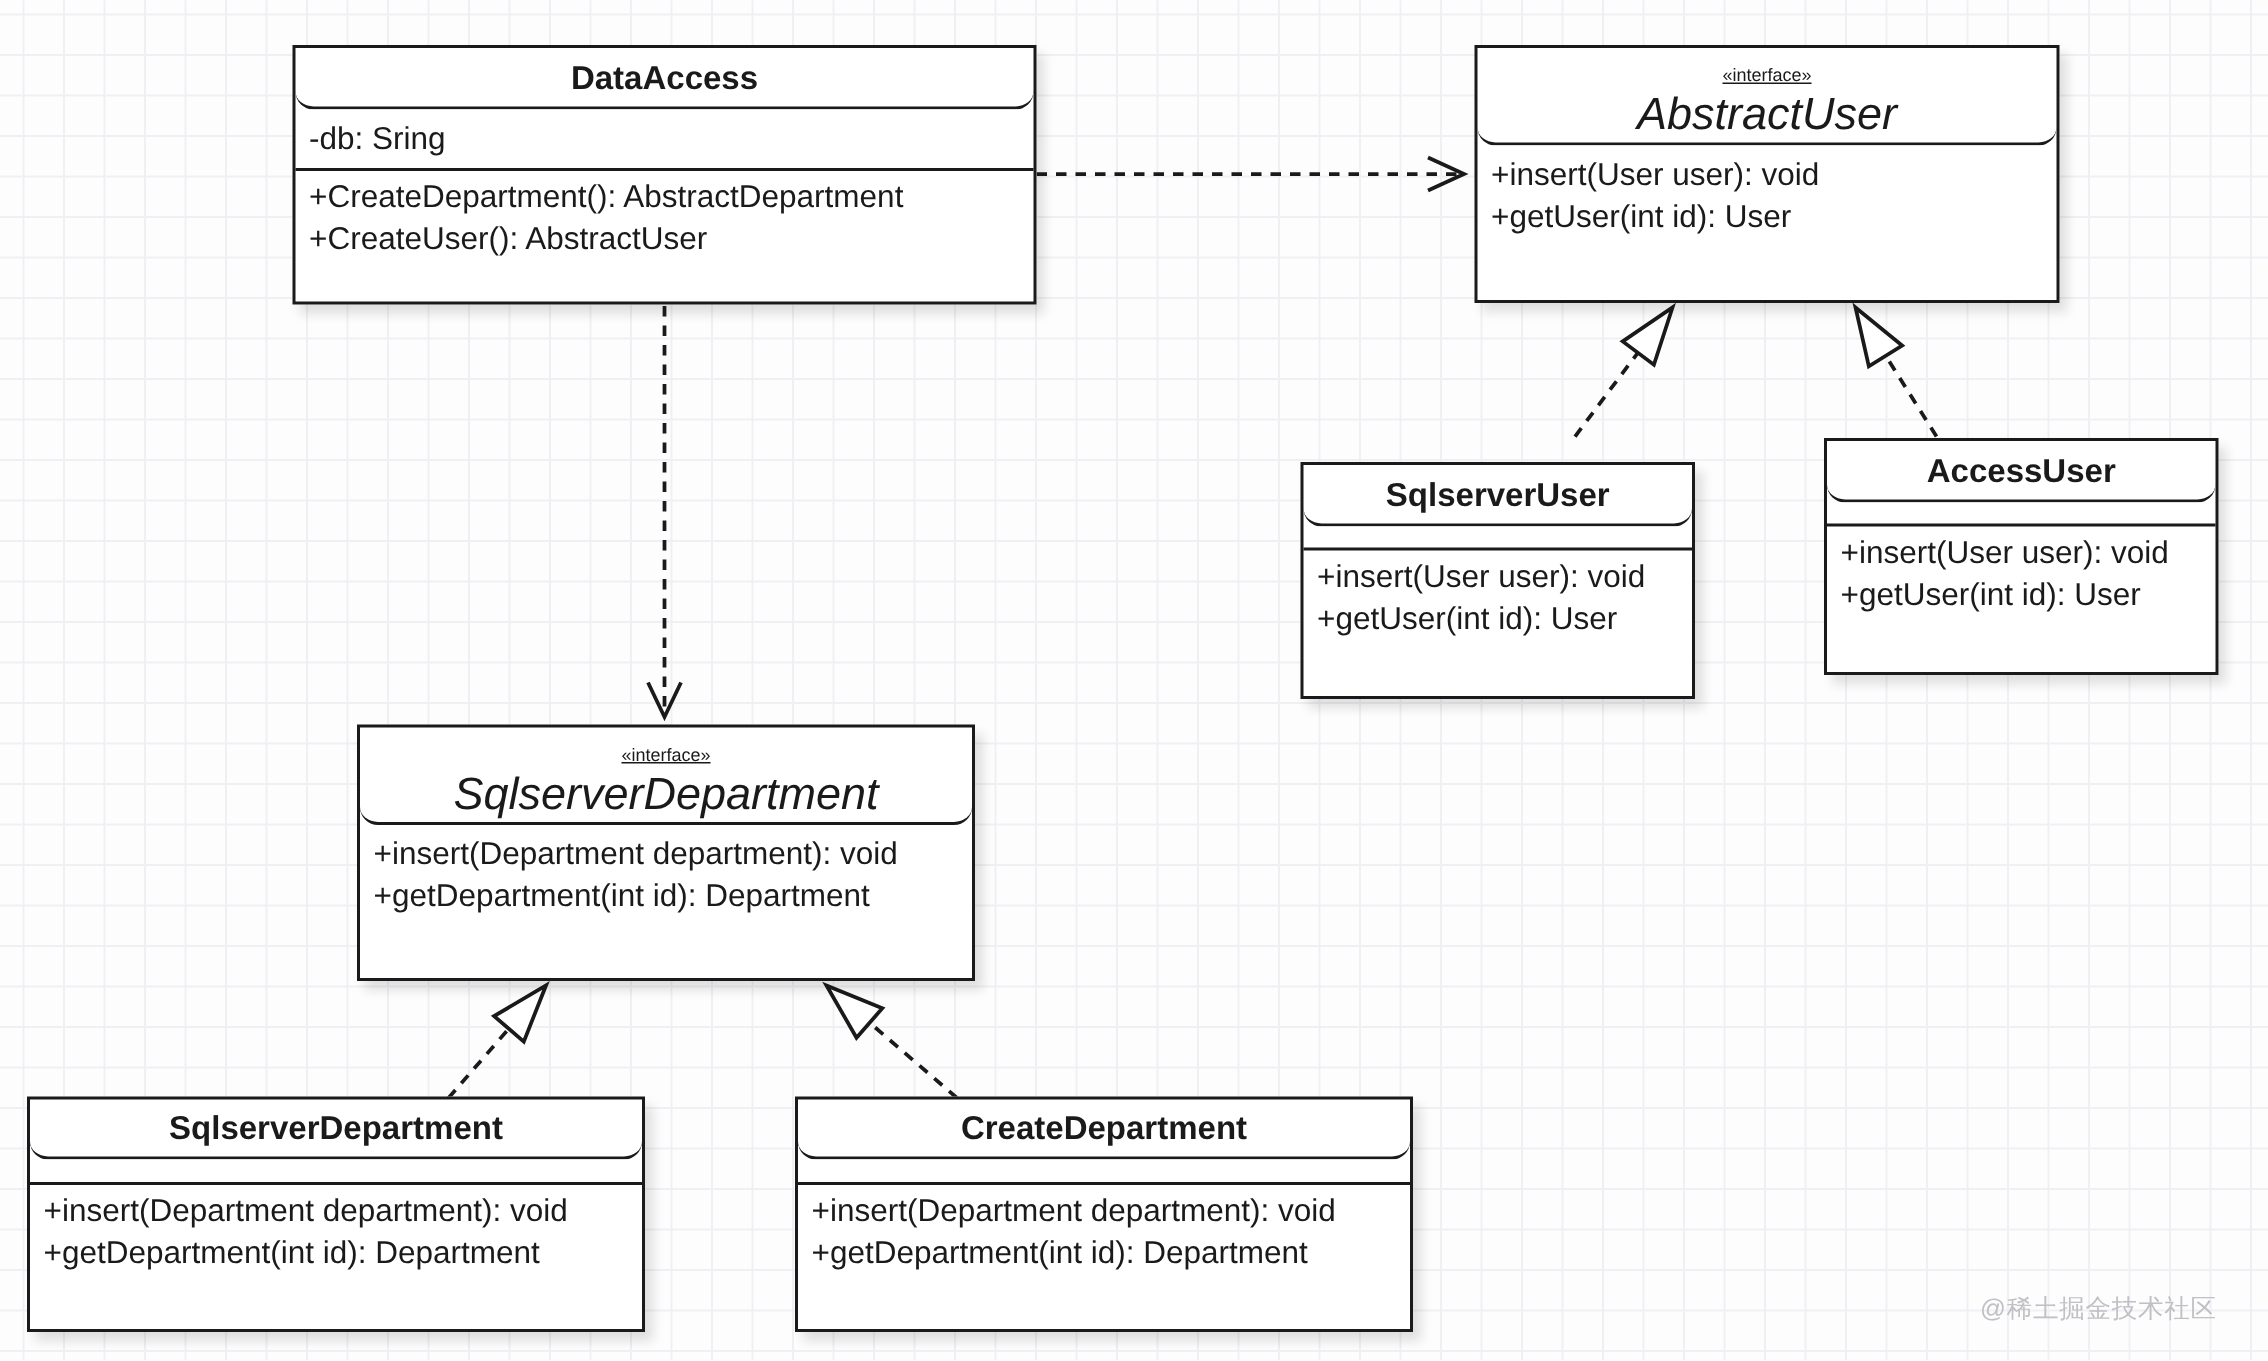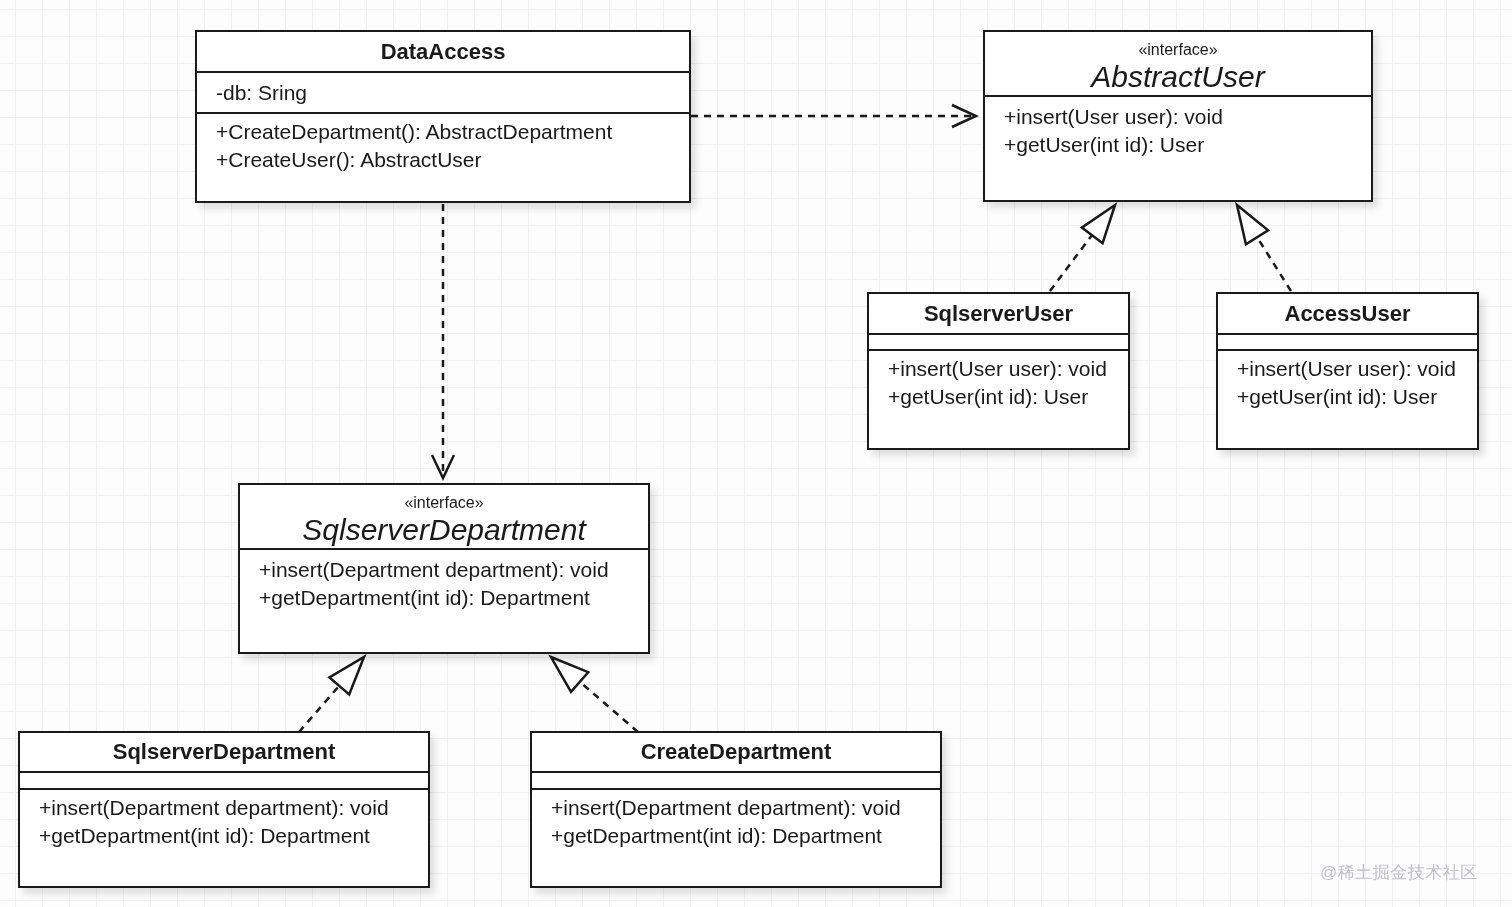--- a/index.html
+++ b/index.html
@@ -56,39 +56,41 @@
     box-sizing: border-box;
     display: flex;
     flex-direction: column;
     align-items: center;
     justify-content: center;
     border-bottom: 2.5px solid #1a1a1a;
     font-weight: bold;
     font-size: 22px;
     text-align: left;
     white-space: nowrap;
+    border-radius: 12px;
   }
   .stereotype {
     font-weight: normal;
     font-style: normal;
-    font-size: 16px;
+    font-size: 12px;
     line-height: 26px;
+    text-decoration: underline;
   }
   .iface-name {
     font-weight: normal;
     font-style: italic;
     font-size: 30px;
     line-height: 28px;
   }
   .compartment-attrs,
   .compartment-methods {
     box-sizing: border-box;
     font-size: 21px;
     line-height: 28px;
-    padding: 4px 19px;
+    padding: 4px 9px;
     white-space: nowrap;
     overflow: hidden;
   }
   .compartment-attrs {
     border-bottom: 2.5px solid #1a1a1a;
     display: flex;
     align-items: center;
   }
   .compartment-empty {
     box-sizing: border-box;
@@ -96,21 +98,21 @@
   }
   
   #box-data-access            { left: 195px;  top: 30px;  width: 496px; height: 173px; }
   #box-data-access .compartment-title   { height: 41px; }
   #box-data-access .compartment-attrs   { height: 41px; }
 
   #box-abstract-user          { left: 983px;  top: 30px;  width: 390px; height: 172px; }
   #box-abstract-user .compartment-title { height: 65px; }
   #box-abstract-user .compartment-methods { padding-top: 6px; }
 
-  #box-sqlserver-user         { left: 867px;  top: 292px; width: 263px; height: 158px; }
+  #box-sqlserver-user         { left: 867px;  top: 308px; width: 263px; height: 158px; }
   #box-access-user            { left: 1216px; top: 292px; width: 263px; height: 158px; }
   #box-sqlserver-user .compartment-title,
   #box-access-user .compartment-title   { height: 41px; }
   #box-sqlserver-user .compartment-empty,
   #box-access-user .compartment-empty   { height: 16px; }
 
   #box-abstract-department    { left: 238px;  top: 483px; width: 412px; height: 171px; }
   #box-abstract-department .compartment-title { height: 65px; }
   #box-abstract-department .compartment-methods { padding-top: 6px; }
 

